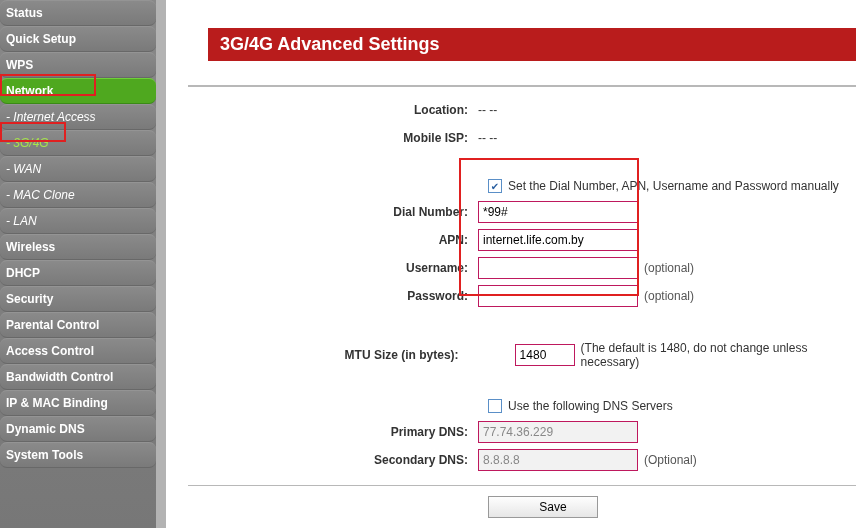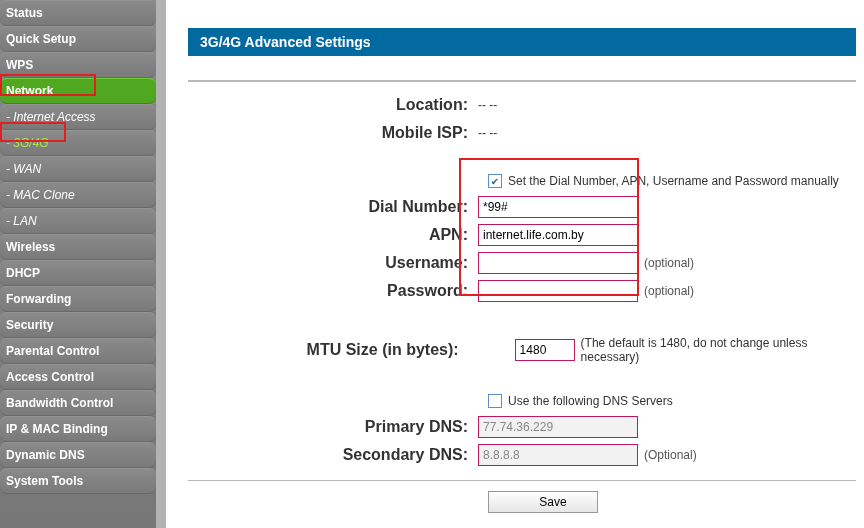--- a/index.html
+++ b/index.html
@@ -40,26 +40,27 @@
   }
   .menu-item.sub-active {
     color: #a7e24e;
   }
   .main {
     flex: 1;
     padding: 10px 8px 0 22px;
     position: relative;
   }
   .title-bar {
-    background: #0369a1;
+    background: #b91c1c;
     color: #fff;
     font-weight: bold;
-    font-size: 14px;
+    font-size: 18px;
     padding: 6px 12px;
     margin-top: 18px;
+    margin-left: 20px;
   }
   .rule {
     border: none;
     border-top: 2px solid #b8b8b8;
     margin: 24px 0 12px 0;
   }
   .rule.mid {
     border-top: 1px solid #b8b8b8;
     margin: 14px 0 10px 0;
   }
@@ -68,21 +69,21 @@
     align-items: center;
     margin: 6px 0;
     min-height: 22px;
   }
   .lbl {
     width: 290px;
     text-align: right;
     padding-right: 10px;
     font-weight: bold;
     color: #333;
-    font-size: 16px;
+    font-size: 12px;
   }
   .val {
     display: flex;
     align-items: center;
     gap: 6px;
   }
   .txt {
     width: 160px;
     height: 22px;
     border: 1px solid #be185d;
@@ -145,21 +146,20 @@
       <div class="menu-item">Quick Setup</div>
       <div class="menu-item">WPS</div>
       <div class="menu-item active">Network</div>
       <div class="menu-item sub">- Internet Access</div>
       <div class="menu-item sub sub-active">- 3G/4G</div>
       <div class="menu-item sub">- WAN</div>
       <div class="menu-item sub">- MAC Clone</div>
       <div class="menu-item sub">- LAN</div>
       <div class="menu-item">Wireless</div>
       <div class="menu-item">DHCP</div>
-      <div class="menu-item">Forwarding</div>
       <div class="menu-item">Security</div>
       <div class="menu-item">Parental Control</div>
       <div class="menu-item">Access Control</div>
       <div class="menu-item">Bandwidth Control</div>
       <div class="menu-item">IP &amp; MAC Binding</div>
       <div class="menu-item">Dynamic DNS</div>
       <div class="menu-item">System Tools</div>
     </nav>
 
   <main class="main">

